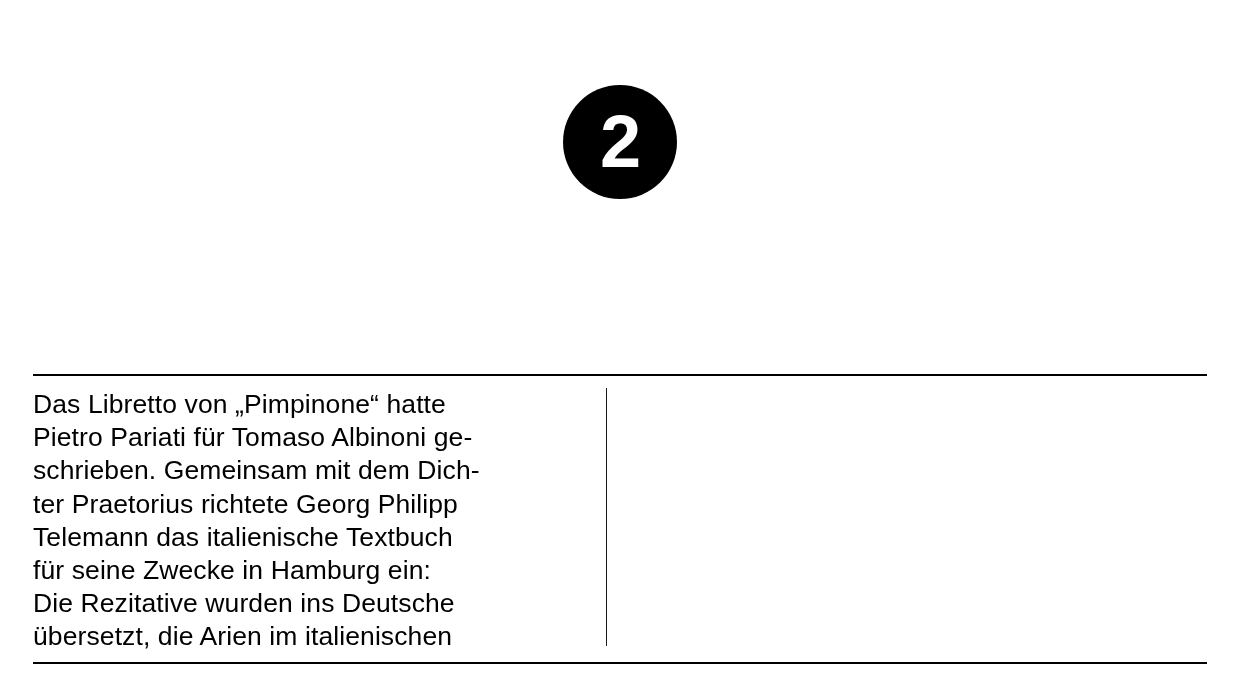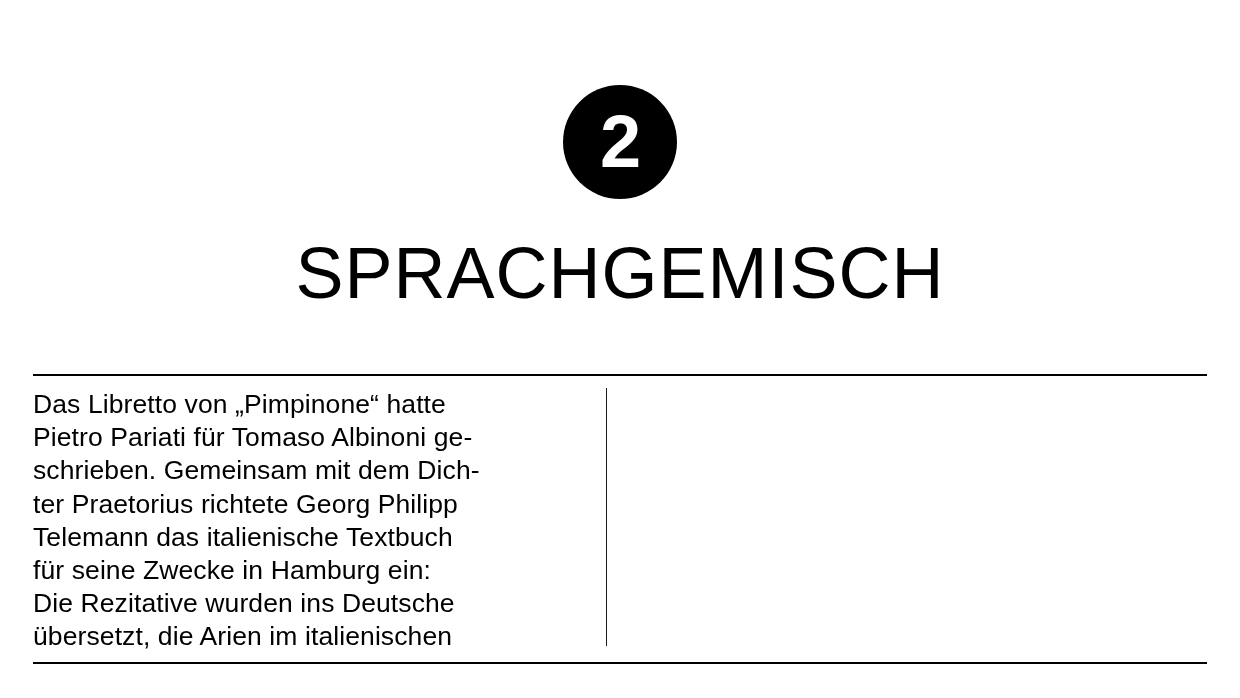--- a/index.html
+++ b/index.html
@@ -96,21 +96,20 @@
 </style>
 </head>
 <body>
 
 <div class="page">
 
   <div class="badge-wrap">
     <div class="badge">2</div>
   </div>
 
-  <h1 class="heading">SPRACHGEMISCH</h1>
 
   <div class="rule rule-top"></div>
 
   <div class="columns">
     <div class="column">Das Libretto von „Pimpinone“ hatte
 Pietro Pariati für Tomaso Albinoni ge-
 schrieben. Gemeinsam mit dem Dich-
 ter Praetorius richtete Georg Philipp
 Telemann das italienische Textbuch
 für seine Zwecke in Hamburg ein:

